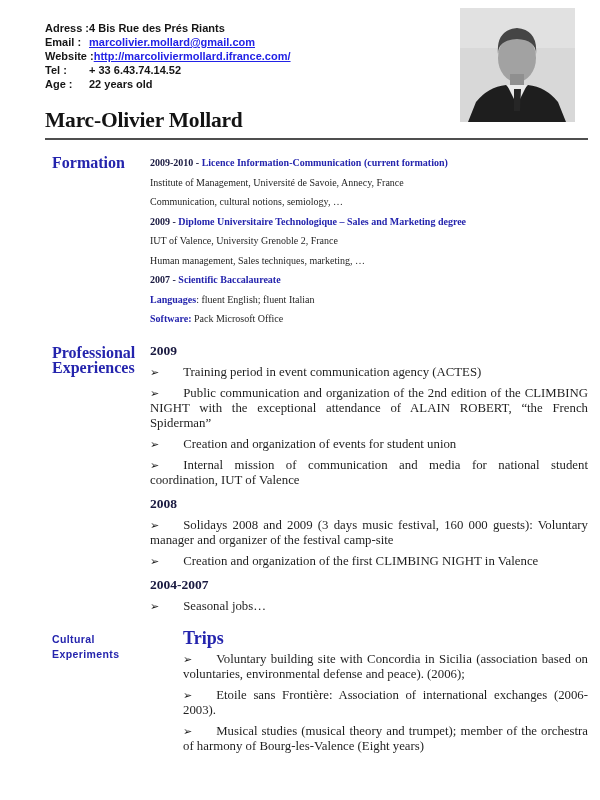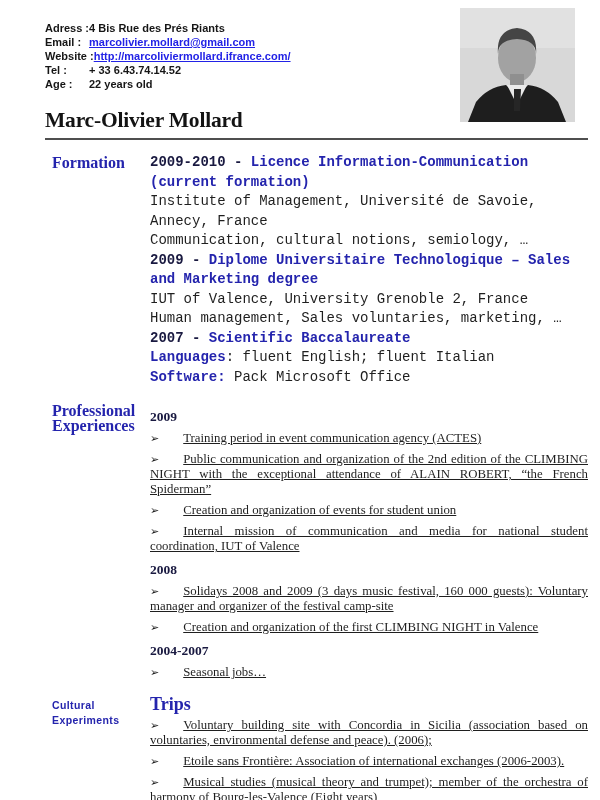--- a/index.html
+++ b/index.html
@@ -25,31 +25,31 @@
 
   
   .section{display:flex;align-items:flex-start;}
   .side{width:105px;flex:0 0 105px;box-sizing:border-box;padding-left:7px;padding-top:2px;}
   .side-serif{font-size:16px;font-weight:bold;color:var(--heading_blue,#2424ad);line-height:15px;}
   .side-sans{font-family:"Liberation Sans",sans-serif;font-size:10.5px;font-weight:bold;
              color:var(--heading_blue,#2424ad);letter-spacing:.4px;line-height:15px;}
   .content{flex:1;min-width:0;}
 
   .sec-formation{margin-top:13px;}
-  .f-row{font-size:14px;line-height:19.5px;font-family:Liberation Mono, monospace;}
+  .f-row{font-size:10px;line-height:19.5px;}
   .yr{font-weight:bold;color:var(--year_dark,#191940);}
   .bt{font-weight:bold;color:var(--heading_blue,#2424ad);}
 
   .sec-prof{margin-top:14px;}
-  .sec-cult{margin-top:16px;}
+  .sec-cult{margin-top:16px;gap:33px;}
   h3.year{font-size:13.5px;line-height:16px;font-weight:bold;color:var(--year_dark,#191940);margin:8px 0 2px 0;}
-  h3.year:first-child{margin-top:8px;}
+  h3.year:first-child{margin-top:0;}
   h3.sub{font-size:18px;line-height:16px;font-weight:bold;color:var(--heading_blue,#2424ad);margin:8px 0 2px 0;}
   h3.sub:first-child{margin-top:0;}
-  p.bullet{margin:6px 0 0 0;font-size:12.8px;line-height:15px;text-align:justify;text-decoration:underline;}
+  p.bullet{margin:6px 0 0 0;font-size:12.8px;line-height:15px;text-align:justify;}
   .arrow{display:inline-block;margin-right:24px;font-size:11px;color:#161616;}
 </style>
 </head>
 <body>
 
 <div class="page">
 
   <div class="contact">
     <div class="c-line">
       <span class="c-label">Adress :</span><span>4 Bis Rue des Prés Riants</span>
@@ -89,21 +89,21 @@
     <div class="content">
       <div class="f-row">
         <span class="yr">2009-2010 - </span><span class="bt">Licence Information-Communication (current formation)</span>
       </div>
       <div class="f-row">Institute of Management, Université de Savoie, Annecy, France</div>
       <div class="f-row">Communication, cultural notions, semiology, …</div>
       <div class="f-row">
         <span class="yr">2009 - </span><span class="bt">Diplome Universitaire Technologique – Sales and Marketing degree</span>
       </div>
       <div class="f-row">IUT of Valence, University Grenoble 2, France</div>
-      <div class="f-row">Human management, Sales voluntaries, marketing, …</div>
+      <div class="f-row">Human management, Sales techniques, marketing, …</div>
       <div class="f-row">
         <span class="yr">2007 - </span><span class="bt">Scientific Baccalaureate</span>
       </div>
       <div class="f-row">
         <span class="bt">Languages</span><span>: fluent English; fluent Italian</span>
       </div>
       <div class="f-row">
         <span class="bt">Software:</span><span> Pack Microsoft Office</span>
       </div>
     </div>

